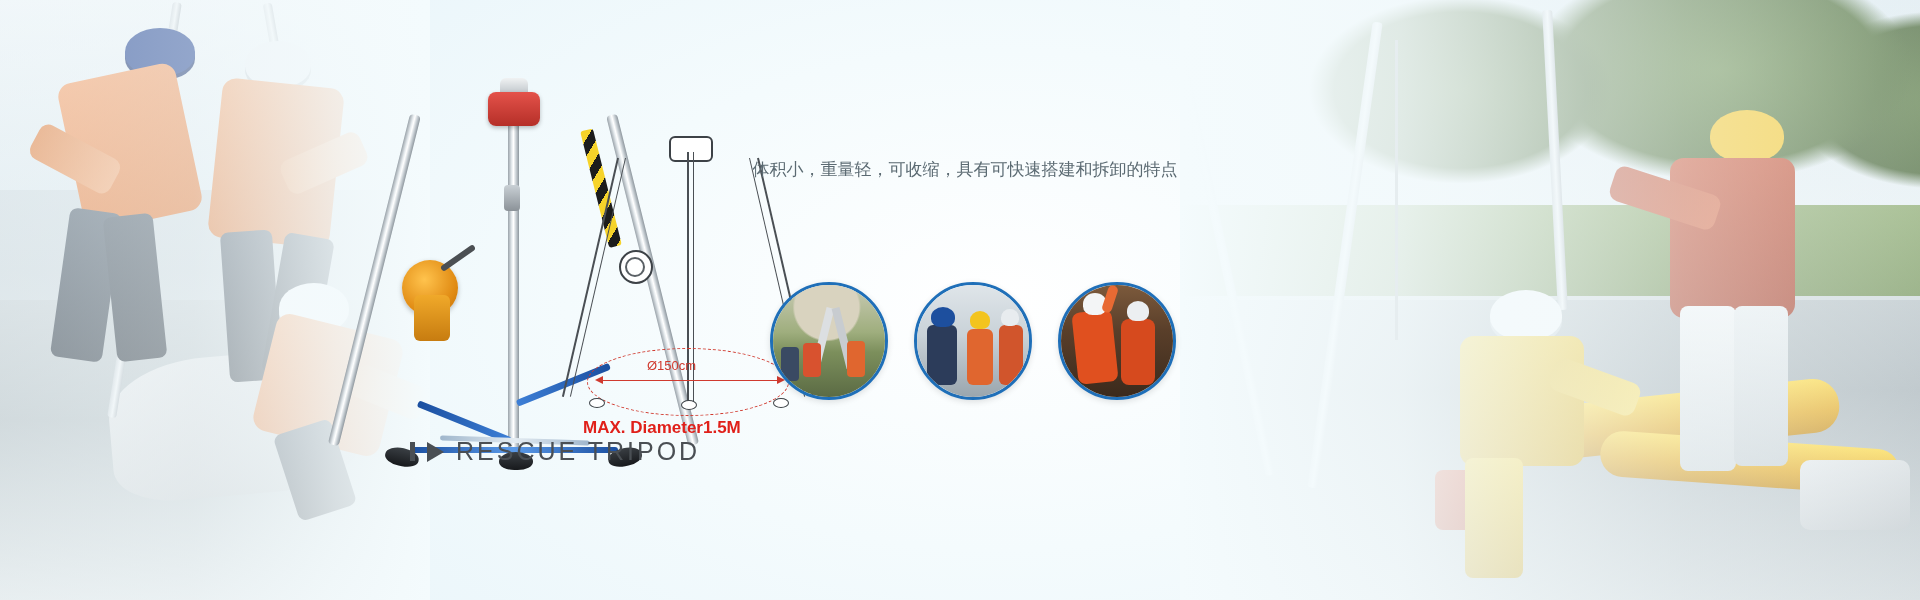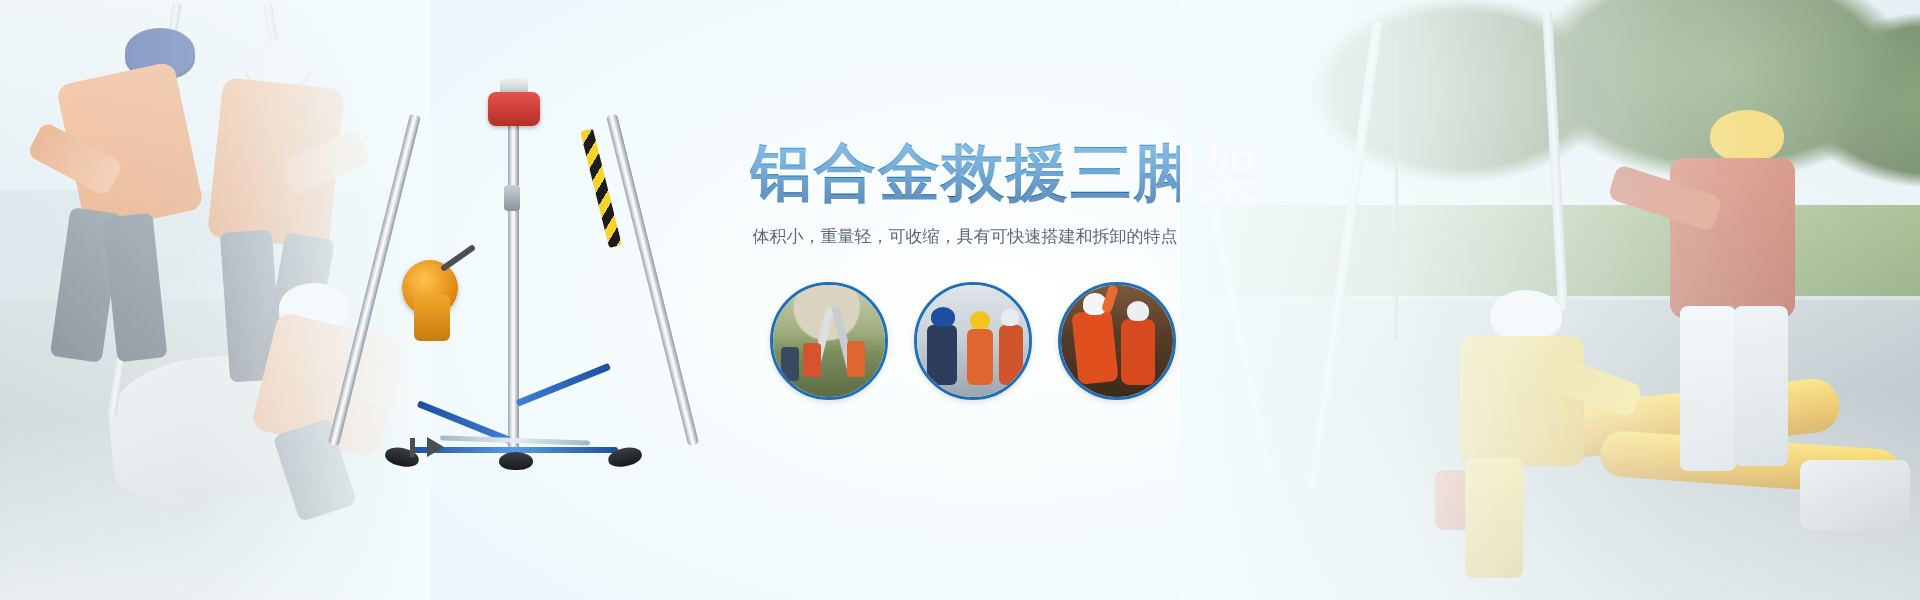--- a/index.html
+++ b/index.html
@@ -313,28 +313,48 @@
     <div class="winch-handle"></div>
     <div class="chain chain-l"></div>
     <div class="chain chain-r"></div>
     <div class="chain chain-mid"></div>
     <div class="chain chain-b"></div>
     <div class="foot foot-a"></div>
     <div class="foot foot-b"></div>
     <div class="foot foot-c"></div>
   </div>
 
+  <div class="schematic">
+    <div class="sch-head"></div>
+    <div class="sch-line sch-a"></div>
+    <div class="sch-line sch-a2"></div>
+    <div class="sch-line sch-b"></div>
+    <div class="sch-line sch-b2"></div>
+    <div class="sch-line sch-c"></div>
+    <div class="sch-line sch-c2"></div>
+    <div class="sch-winch"></div>
+    <div class="sch-winch2"></div>
+    <div class="sch-ellipse"></div>
+    <div class="sch-foot sf-a"></div>
+    <div class="sch-foot sf-b"></div>
+    <div class="sch-foot sf-c"></div>
+    <div class="sch-dim"></div>
+    <div class="sch-arrowl"></div>
+    <div class="sch-arrowr"></div>
+    <div class="sch-dia">Ø150cm</div>
+    <div class="sch-max">MAX. Diameter1.5M</div>
+  </div>
 
   <div class="brand">
     <div class="bar"></div>
     <div class="tri"></div>
+    <div class="btxt">RESCUE TRIPOD</div>
   </div>
 
   <div class="textblock">
-    <div class="title">铝合金救援三脚架</div>
     <div class="sub">体积小，重量轻，可收缩，具有可快速搭建和拆卸的特点</div>
   </div>
 
   <div class="thumbs">
     <div class="thumb t1">
       <div class="inner">
         <div class="o1"></div>
         <div class="o2"></div>
         <div class="o3"></div>
         <div class="o4"></div>

